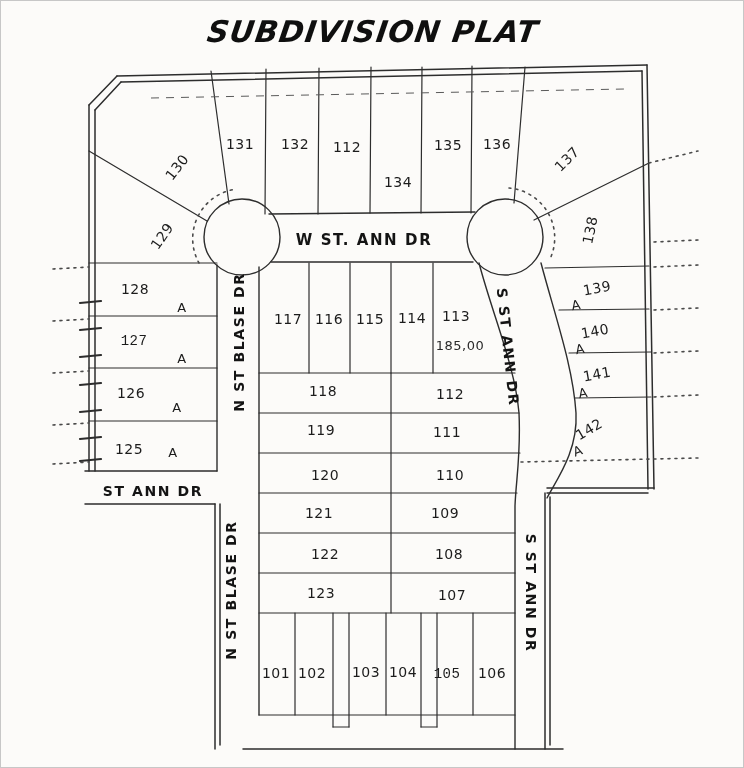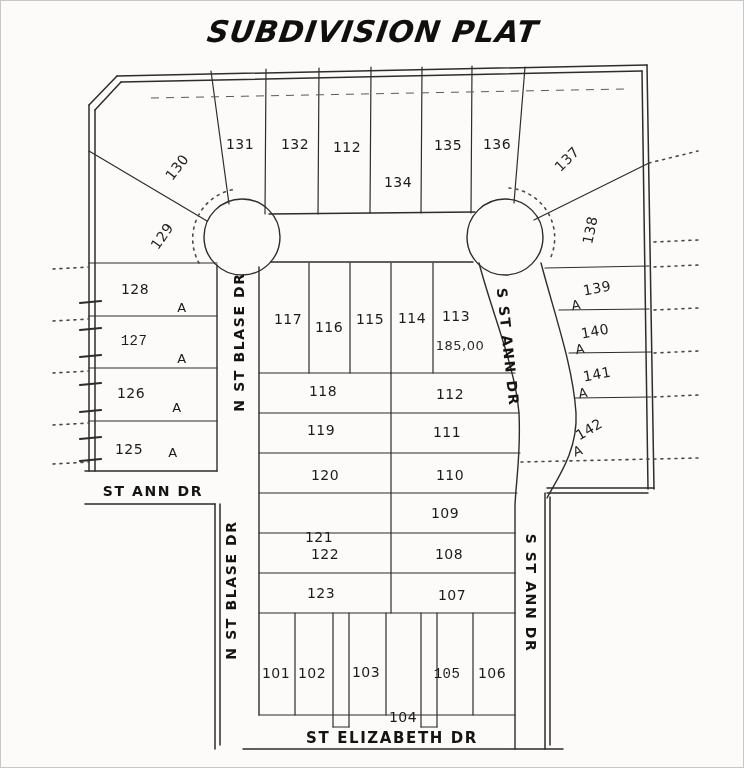--- a/index.html
+++ b/index.html
@@ -132,53 +132,53 @@
         <path d="M79,356 L100,354"></path>
       <path d="M79,384 L100,382"></path>
         <path d="M79,411 L100,409"></path>
         <path d="M79,438 L100,436"></path>
       <path d="M79,460 L100,458"></path>
     </g>
   </svg>
 
   <div id="title">SUBDIVISION PLAT</div>
 
+  <span class="lbl street big" style="left:363px;top:239px;">W ST. ANN DR</span>
   <span class="lbl street" style="left:238px;top:341px;transform:translate(-50%,-50%) rotate(-90deg);">N ST BLASE DR</span>
   <span class="lbl street" style="left:230px;top:589px;transform:translate(-50%,-50%) rotate(-90deg);">N ST BLASE DR</span>
   <span class="lbl street" style="left:507px;top:346px;transform:translate(-50%,-50%) rotate(84deg);">S ST ANN DR</span>
   <span class="lbl street" style="left:530px;top:592px;transform:translate(-50%,-50%) rotate(90deg);">S ST ANN DR</span>
   <span class="lbl street" style="left:152px;top:490px;">ST ANN DR</span>
-  <span class="lbl street big" style="left:391px;top:737px;">ST ELIZABETH DR</span>
 
   <span class="lbl dim" style="left:459px;top:344px;">185,00</span>
 
   <span class="lbl" style="left:275px;top:672px;">101</span>
   <span class="lbl" style="left:311px;top:672px;">102</span>
   <span class="lbl" style="left:365px;top:671px;">103</span>
-  <span class="lbl" style="left:402px;top:671px;margin-top:45px;">104</span>
+  <span class="lbl" style="left:402px;top:671px;">104</span>
   <span class="lbl" style="left:446px;top:673px;font-family:Liberation Mono, monospace;">105</span>
   <span class="lbl" style="left:491px;top:672px;">106</span>
 
   <span class="lbl" style="left:451px;top:594px;">107</span>
   <span class="lbl" style="left:448px;top:553px;">108</span>
   <span class="lbl" style="left:444px;top:512px;">109</span>
   <span class="lbl" style="left:449px;top:474px;">110</span>
   <span class="lbl" style="left:446px;top:431px;">111</span>
   <span class="lbl" style="left:449px;top:393px;">112</span>
 
   <span class="lbl" style="left:455px;top:315px;">113</span>
   <span class="lbl" style="left:411px;top:317px;">114</span>
   <span class="lbl" style="left:369px;top:318px;">115</span>
-  <span class="lbl" style="left:328px;top:318px;margin-top:8px;">116</span>
+  <span class="lbl" style="left:328px;top:318px;">116</span>
   <span class="lbl" style="left:287px;top:318px;">117</span>
 
   <span class="lbl" style="left:322px;top:390px;">118</span>
   <span class="lbl" style="left:320px;top:429px;">119</span>
   <span class="lbl" style="left:324px;top:474px;">120</span>
-  <span class="lbl" style="left:318px;top:512px;margin-top:24px;">121</span>
+  <span class="lbl" style="left:318px;top:512px;">121</span>
   <span class="lbl" style="left:324px;top:553px;">122</span>
   <span class="lbl" style="left:320px;top:592px;">123</span>
 
   <span class="lbl" style="left:128px;top:448px;">125</span>
   <span class="lbl suffix" style="left:172px;top:451px;">A</span>
   <span class="lbl" style="left:130px;top:392px;">126</span>
   <span class="lbl suffix" style="left:176px;top:406px;">A</span>
   <span class="lbl" style="left:133px;top:340px;font-family:Liberation Mono, monospace;">127</span>
   <span class="lbl suffix" style="left:181px;top:357px;">A</span>
   <span class="lbl" style="left:134px;top:288px;">128</span>

